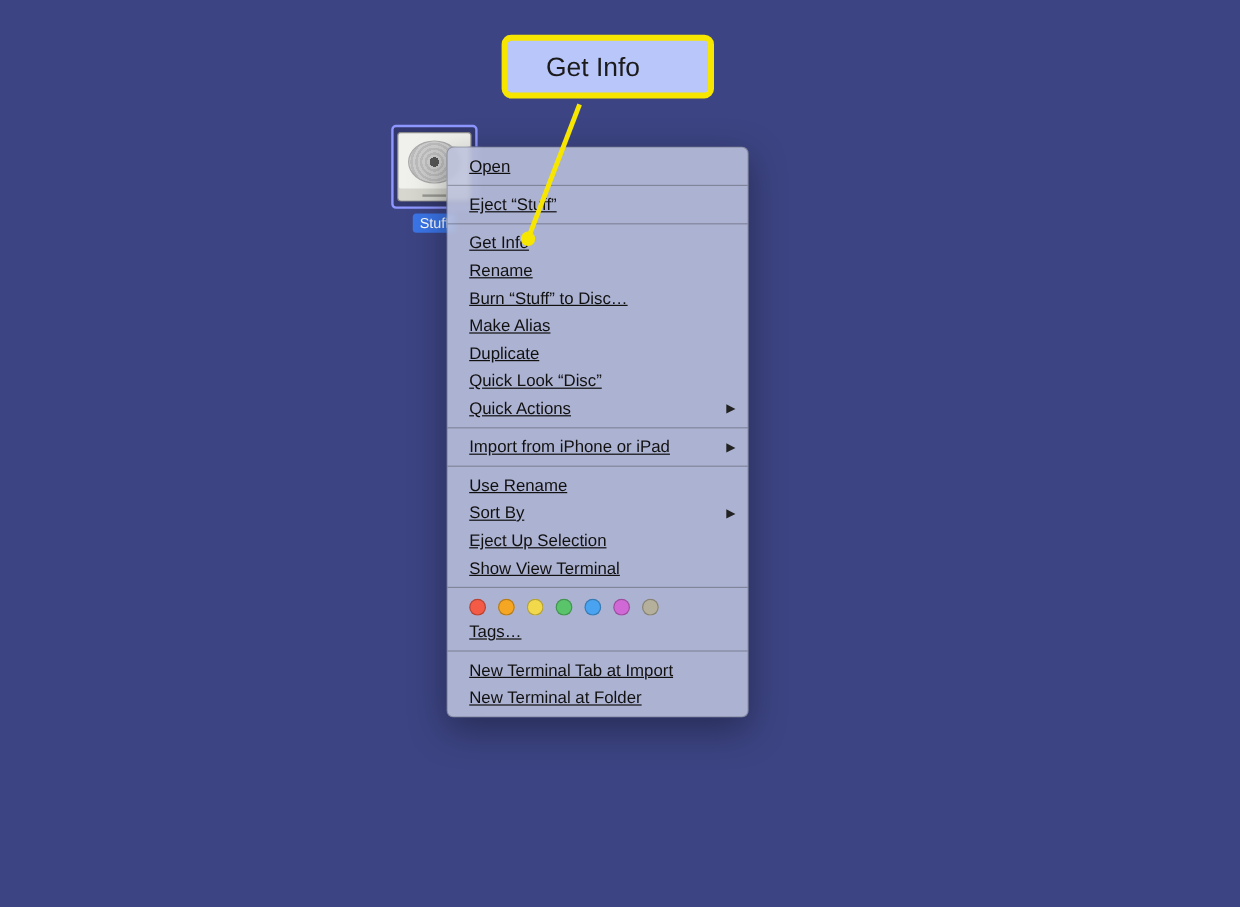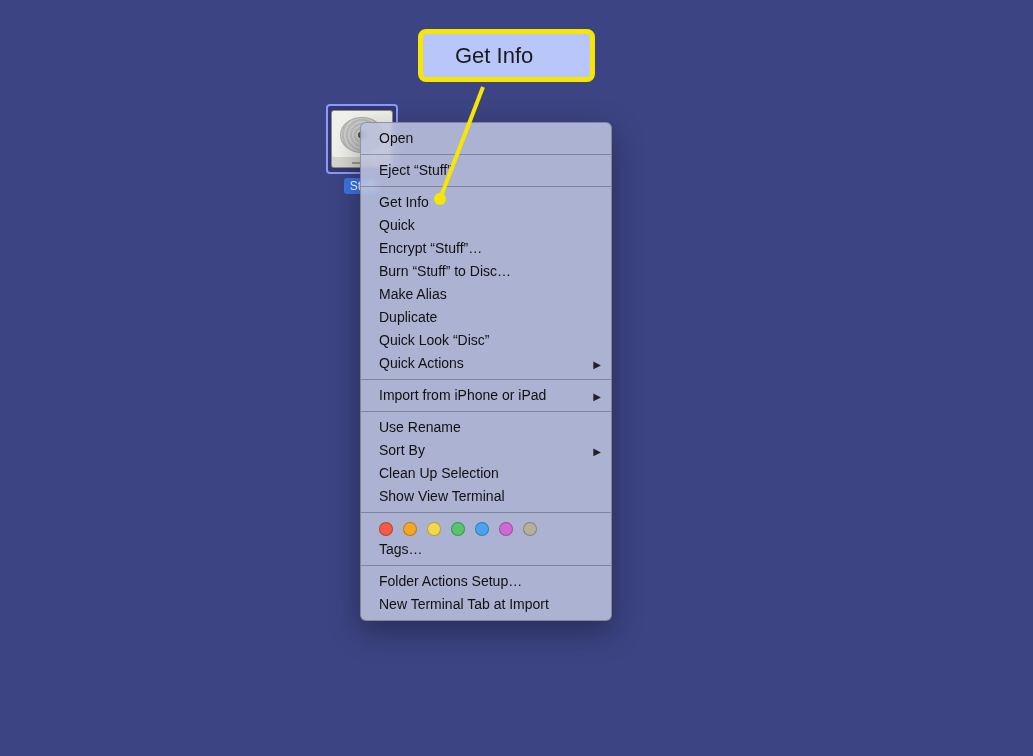--- a/index.html
+++ b/index.html
@@ -69,31 +69,32 @@
     background: #3a74e6;
     color: #fff;
     font-size: 12px;
     padding: 1px 6px;
     border-radius: 3px;
   }
 
   
   .menu {
     position: absolute;
-    left: 360px;
+    left: 372px;
     top: 122px;
     width: 250px;
     background: rgba(188,193,220,0.88);
     border: 1px solid rgba(0,0,0,.25);
     border-radius: 6px;
     box-shadow: 0 10px 30px rgba(0,0,0,.35);
     padding: 4px 0;
     backdrop-filter: blur(2px);
     font-size: 14px;
     color: #111;
+    text-decoration: underline;
   }
   .menu .item {
     padding: 2px 18px;
     line-height: 19px;
     position: relative;
     white-space: nowrap;
     cursor: default;
   }
   .menu .sep {
     height: 1px;
@@ -159,48 +160,47 @@
   </div>
   <span class="label">Stuff</span>
 </div>
 
 <div class="menu" id="context-menu">
     <div class="item">Open</div>
     <div class="sep"></div>
     <div class="item">Eject “Stuff”</div>
     <div class="sep"></div>
     <div class="item">Get Info</div>
-    <div class="item">Quick</div>
-    <div class="item">Encrypt “Stuff”…</div>
+    <div class="item">Rename</div>
     <div class="item">Burn “Stuff” to Disc…</div>
     <div class="item">Make Alias</div>
     <div class="item">Duplicate</div>
     <div class="item">Quick Look “Disc”</div>
     <div class="item">Quick Actions<span class="sub-arrow">▶</span></div>
     <div class="sep"></div>
     <div class="item">Import from iPhone or iPad<span class="sub-arrow">▶</span></div>
     <div class="sep"></div>
     <div class="item">Use Rename</div>
     <div class="item">Sort By<span class="sub-arrow">▶</span></div>
-    <div class="item">Clean Up Selection</div>
+    <div class="item">Eject Up Selection</div>
     <div class="item">Show View Terminal</div>
     <div class="sep"></div>
     <div class="tags-row">
       <div class="tag-dot" style="background: rgb(243, 91, 70);"></div>
       <div class="tag-dot" style="background: rgb(245, 166, 35);"></div>
       <div class="tag-dot" style="background: rgb(242, 217, 75);"></div>
       <div class="tag-dot" style="background: rgb(90, 196, 107);"></div>
       <div class="tag-dot" style="background: rgb(74, 163, 240);"></div>
       <div class="tag-dot" style="background: rgb(208, 105, 214);"></div>
       <div class="tag-dot" style="background: rgb(181, 176, 156);"></div>
     </div>
     <div class="item">Tags…</div>
     <div class="sep"></div>
-    <div class="item">Folder Actions Setup…</div>
     <div class="item">New Terminal Tab at Import</div>
+    <div class="item">New Terminal at Folder</div>
   </div>
 
 <div class="callout">
   <span>Get Info</span>
 </div>
 
 <svg class="callout-line" style="left:0;top:0" width="1033" height="756">
   <line x1="483" y1="87" x2="440" y2="199" stroke="#f7e600" stroke-width="4"></line>
 </svg>
 <div class="callout-dot" style="left:434px; top:193px;"></div>

